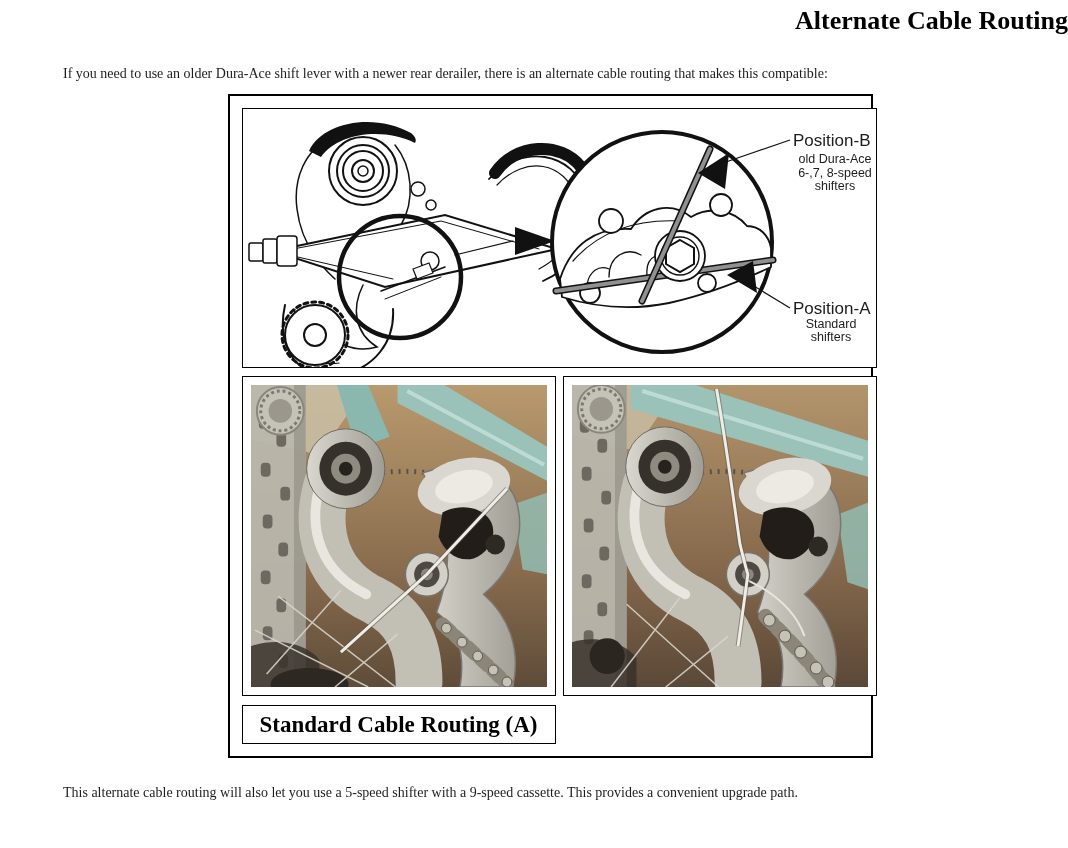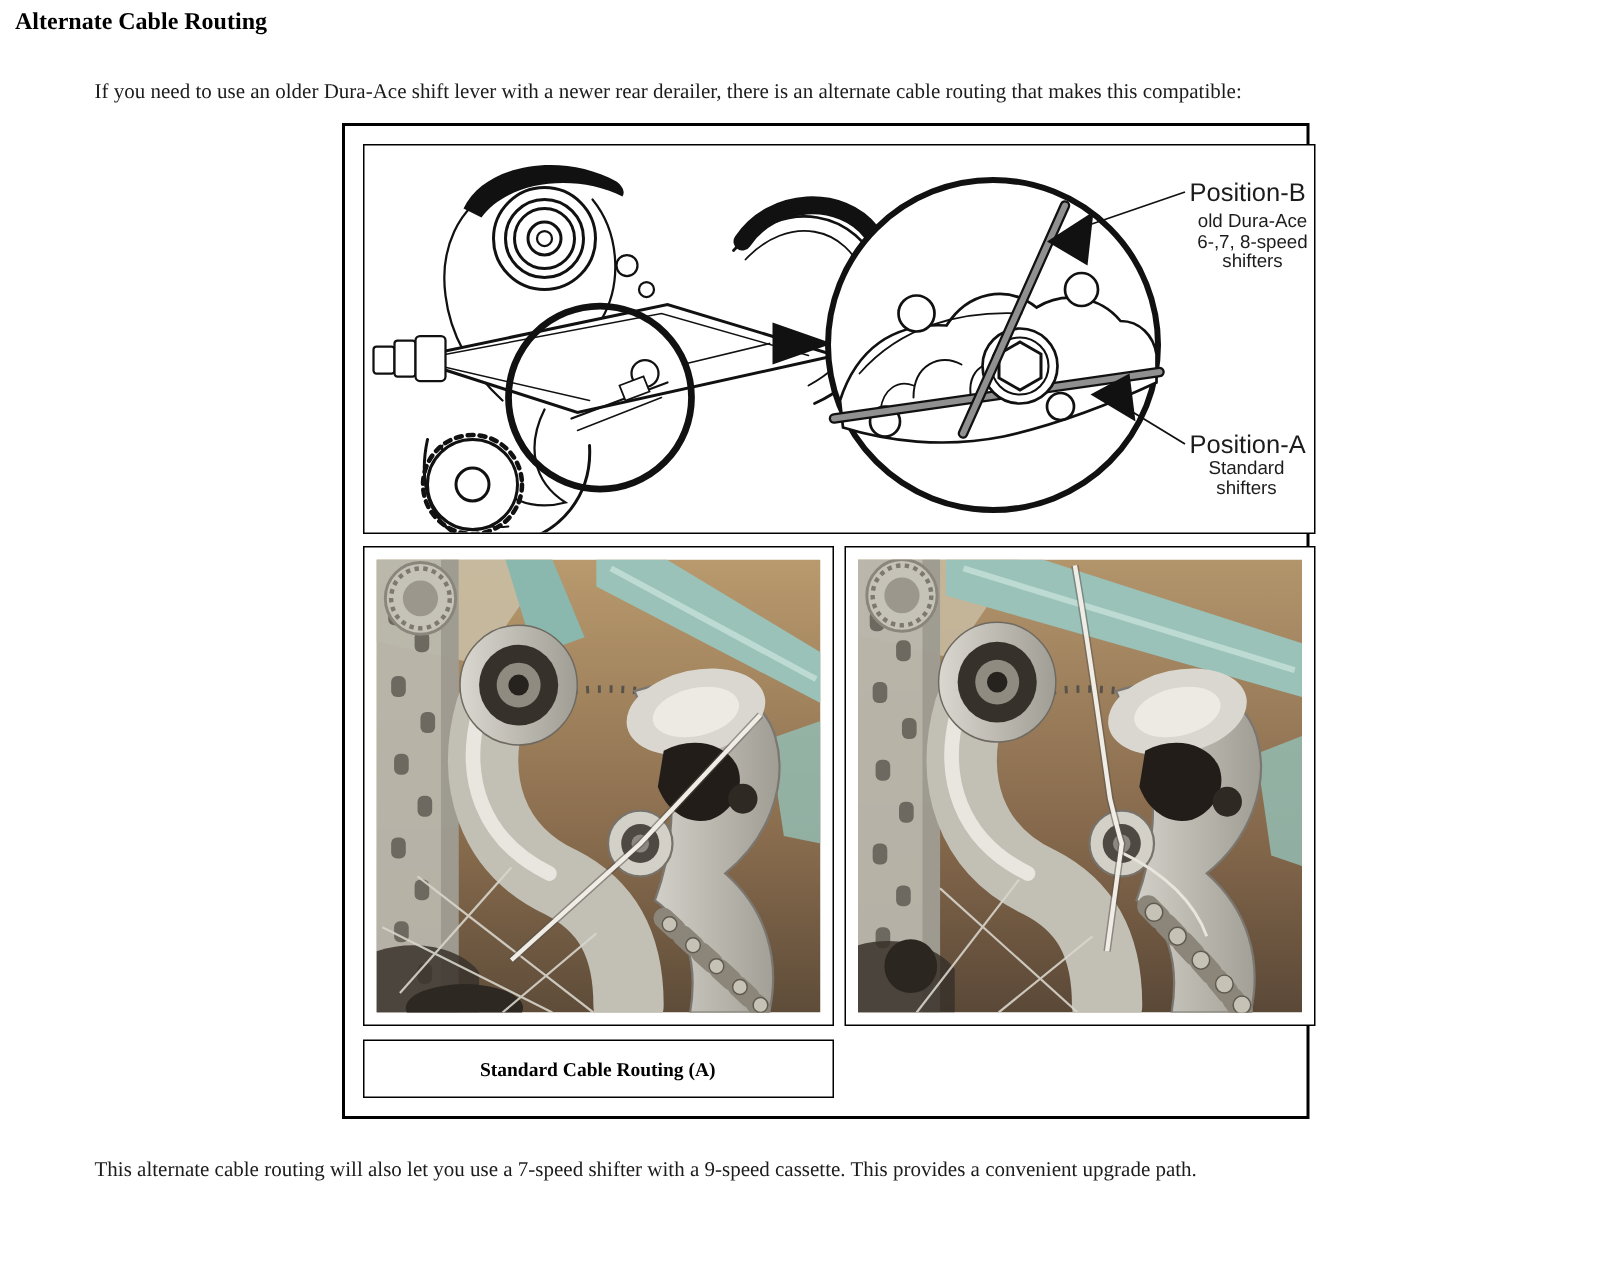--- a/index.html
+++ b/index.html
@@ -1,30 +1,30 @@
 <!DOCTYPE html>
 <html><head>
 <meta charset="utf-8">
 <style>
   html,body{margin:0;padding:0;background:#fff;}
   body{width:1068px;height:848px;overflow:hidden;font-family:"Liberation Serif",serif;color:#1c1c1c;}
-  h1.page-title{margin:6px 0 0 10px;font-size:16px;font-weight:bold;font-family:"Liberation Serif",serif;color:#000;}
+  h1.page-title{margin:6px 0 0 10px;font-size:26px;font-weight:bold;font-family:"Liberation Serif",serif;color:#000;text-align:right;}
   .content{margin:0 31px 0 63px;}
   p.body-para{margin:24px 0 0 0;font-size:14px;line-height:28px;text-align:justify;}
   p.closing{margin:21px 0 0 0;}
 
   .figure-panel{box-sizing:border-box;width:645px;margin:6px auto 0 auto;border:2px solid #000;padding:12px;background:#fff;}
   .drawing-box{box-sizing:border-box;width:635px;height:260px;border:1px solid #000;background:#fff;}
   .drawing-box svg{display:block;}
   .photo-row{display:flex;gap:7px;margin-top:8px;}
   .photo-cell{box-sizing:border-box;width:314px;height:320px;border:1px solid #000;background:#fff;padding:8px;}
   .photo-cell svg{display:block;width:296px;height:302px;}
   .caption-row{display:flex;gap:7px;margin-top:9px;}
   .caption-cell{box-sizing:border-box;width:314px;height:39px;border:1px solid #000;display:flex;align-items:center;justify-content:center;
-    font-weight:bold;font-size:13px;font-family:"Liberation Serif",serif;color:#000;background:#fff;}
+    font-weight:bold;font-size:23px;font-family:"Liberation Serif",serif;color:#000;background:#fff;}
   .diagram-label{font-family:"Liberation Sans",sans-serif;fill:#1c1c1c;}
 </style>
 </head>
 <body>
 
 <h1 class="page-title">Alternate Cable Routing</h1>
 
 <div class="content">
 
   <p class="body-para">If you need to use an older Dura-Ace shift lever with a newer rear derailer, there is an alternate cable routing that makes this compatible:</p>
@@ -248,15 +248,15 @@
         </svg>
       </div>
     </div>
 
     <div class="caption-row">
       <div class="caption-cell">Standard Cable Routing (A)</div>
     </div>
 
   </div>
 
-  <p class="body-para closing">This alternate cable routing will also let you use a 7-speed shifter with a 9-speed cassette. This provides a convenient upgrade path.</p>
+  <p class="body-para closing">This alternate cable routing will also let you use a 5-speed shifter with a 9-speed cassette. This provides a convenient upgrade path.</p>
 
 </div>
 
 </body></html>

